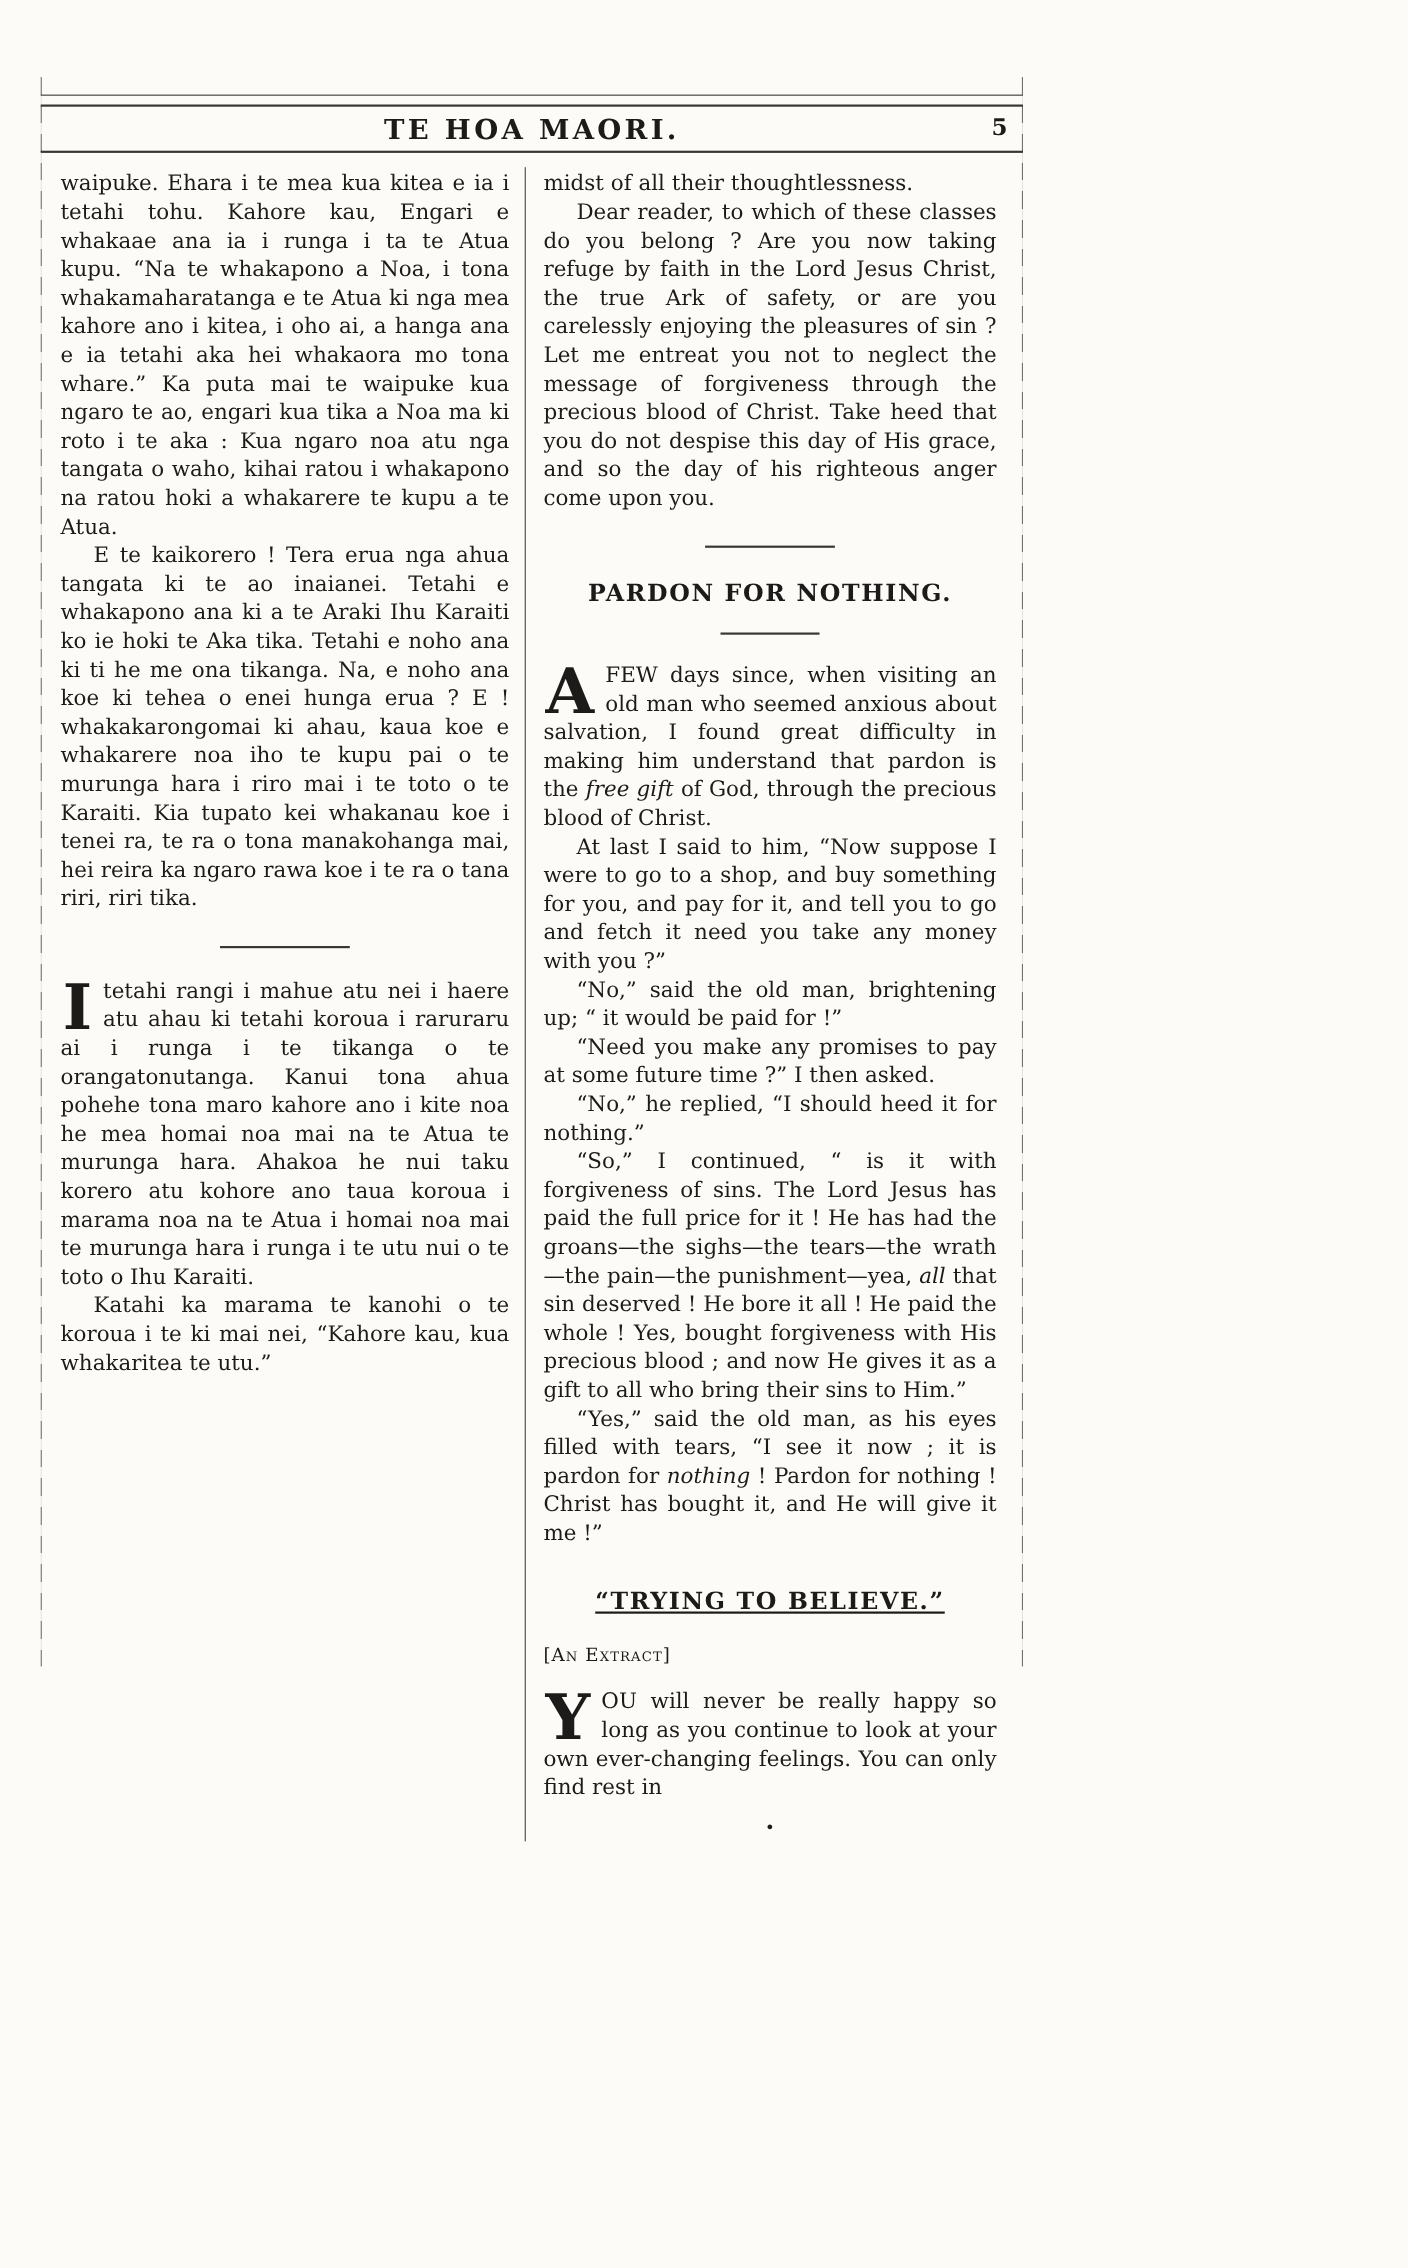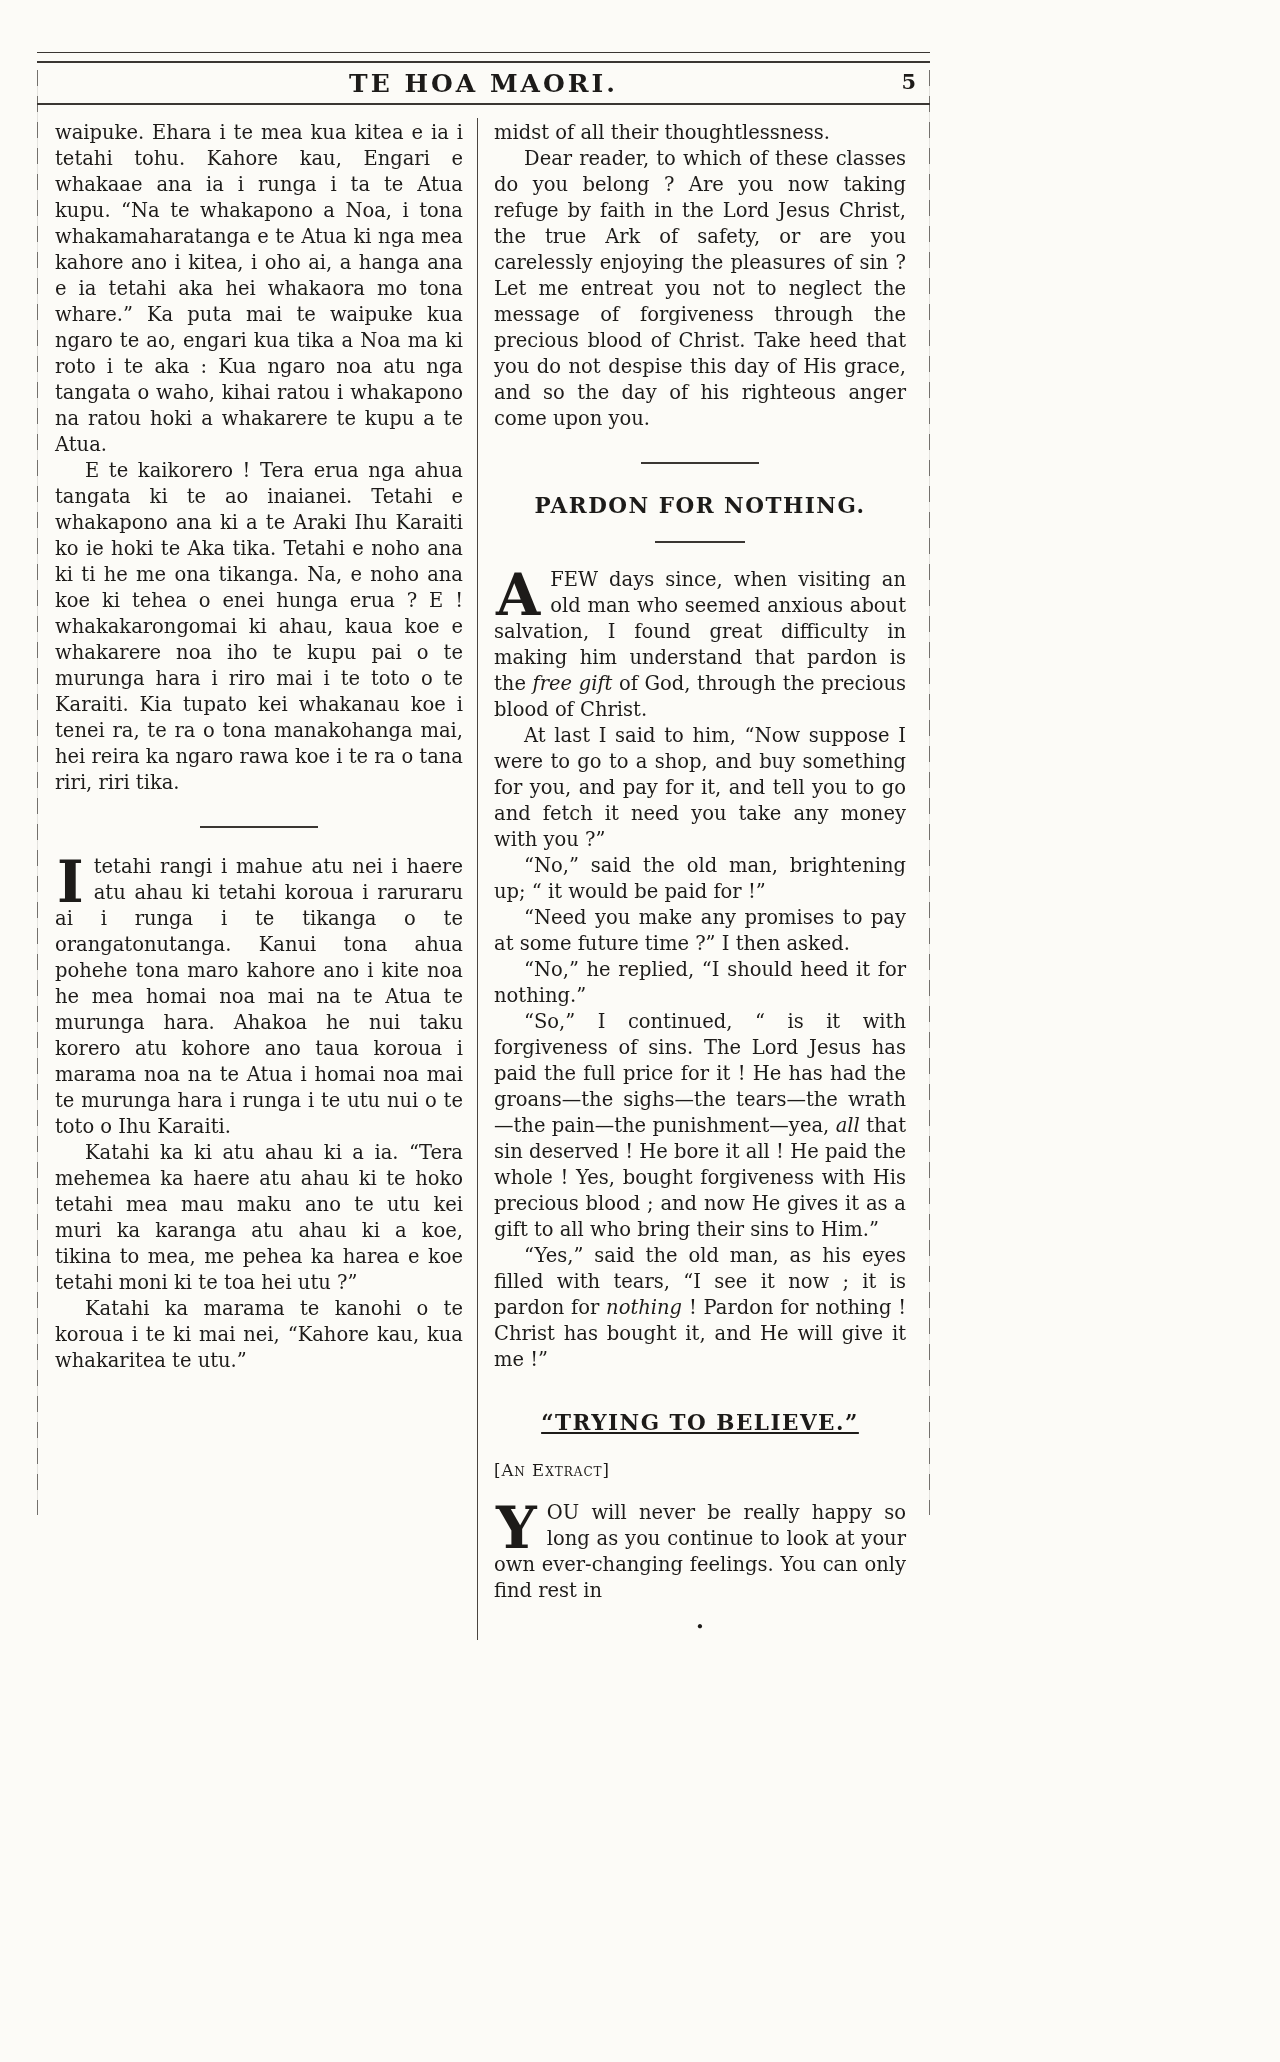--- a/index.html
+++ b/index.html
@@ -13,21 +13,21 @@
     overflow: hidden;
   }
   .edge {
     position: absolute; top: 70px; width: 1px; height: 1445px;
     background-image: repeating-linear-gradient(to bottom,
       rgba(58,54,50,.7) 0 16px, rgba(58,54,50,.12) 16px 26px);
   }
   .edge.left  { left: 37px; }
   .edge.right { left: 929px; }
 
-  .page { position: absolute; left: 37px; top: 52px; width: 893px; }
+  .page { position: absolute; left: 37px; top: 86px; width: 893px; }
 
   .top-rule { height: 1px; background: var(--rule, #3a3632); }
   .top-rule.second { height: 2px; margin-top: 8px; }
 
   .masthead { position: relative; height: 40px; display: flex; align-items: center; justify-content: center; }
   .masthead .title { font-size: 25px; font-weight: bold; letter-spacing: 3px; }
   .masthead .page-num { position: absolute; right: 14px; top: 6px; font-size: 21px; font-weight: bold; }
   .masthead-rule { height: 2px; background: var(--rule, #3a3632); }
 
   .columns { display: flex; margin-top: 13px; align-items: stretch; }
@@ -88,21 +88,20 @@
     <div class="col col-left">
       <p class="flush">waipuke. Ehara i te mea kua kitea e ia i tetahi tohu. Kahore kau, Engari e whakaae ana ia i runga i ta te Atua kupu. “Na te whakapono a Noa, i tona whakamaharatanga e te Atua ki nga mea kahore ano i kitea, i oho ai, a hanga ana e ia tetahi aka hei whakaora mo tona whare.” Ka puta mai te waipuke kua ngaro te ao, engari kua tika a Noa ma ki roto i te aka : Kua ngaro noa atu nga tangata o waho, kihai ratou i whakapono na ratou hoki a whakarere te kupu a te Atua.</p>
       <p>E te kaikorero ! Tera erua nga ahua tangata ki te ao inaianei. Tetahi e whakapono ana ki a te Araki Ihu Karaiti ko ie hoki te Aka tika. Tetahi e noho ana ki ti he me ona tikanga. Na, e noho ana koe ki tehea o enei hunga erua ? E ! whakakarongomai ki ahau, kaua koe e whakarere noa iho te kupu pai o te murunga hara i riro mai i te toto o te Karaiti. Kia tupato kei whakanau koe i tenei ra, te ra o tona manakohanga mai, hei reira ka ngaro rawa koe i te ra o tana riri, riri tika.</p>
 
       <div class="divider"></div>
 
 
       <p class="flush has-initial">
         <span class="initial">I</span><span>tetahi rangi i mahue atu nei i haere atu ahau ki tetahi koroua i raruraru ai i runga i te tikanga o te orangatonutanga. Kanui tona ahua pohehe tona maro kahore ano i kite noa he mea homai noa mai na te Atua te murunga hara. Ahakoa he nui taku korero atu kohore ano taua koroua i marama noa na te Atua i homai noa mai te murunga hara i runga i te utu nui o te toto o Ihu Karaiti.</span>
       </p>
-      <p>Katahi ka ki atu ahau ki a ia. “Tera mehemea ka haere atu ahau ki te hoko tetahi mea mau maku ano te utu kei muri ka karanga atu ahau ki a koe, tikina to mea, me pehea ka harea e koe tetahi moni ki te toa hei utu ?”</p>
       <p>Katahi ka marama te kanohi o te koroua i te ki mai nei, “Kahore kau, kua whakaritea te utu.”</p>
     </div>
 
     <div class="col-rule"></div>
 
     <div class="col col-right">
       <p class="flush">midst of all their thoughtlessness.</p>
       <p>Dear reader, to which of these classes do you belong ? Are you now taking refuge by faith in the Lord Jesus Christ, the true Ark of safety, or are you carelessly enjoying the pleasures of sin ? Let me entreat you not to neglect the message of forgiveness through the precious blood of Christ. Take heed that you do not despise this day of His grace, and so the day of his righteous anger come upon you.</p>
 
       <div class="divider"></div>

